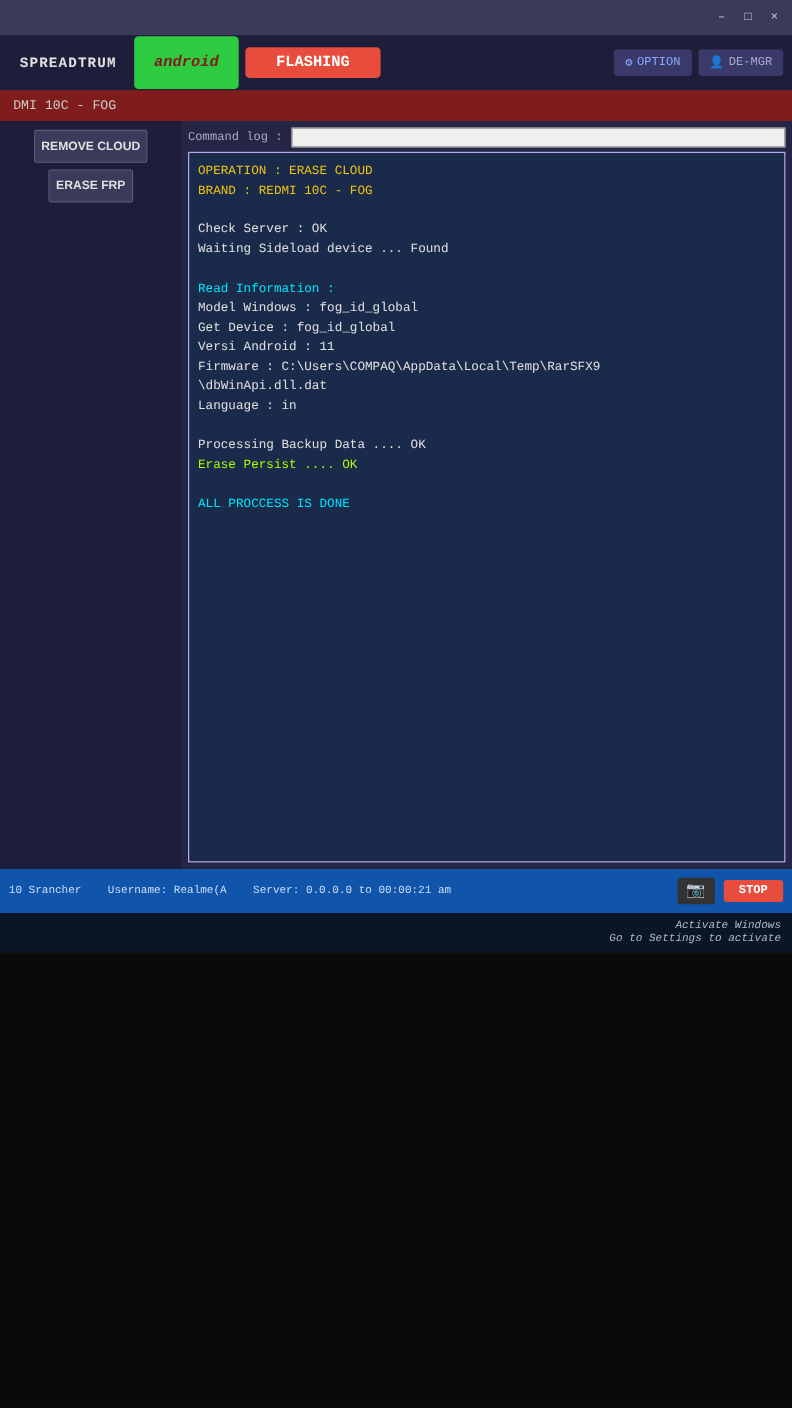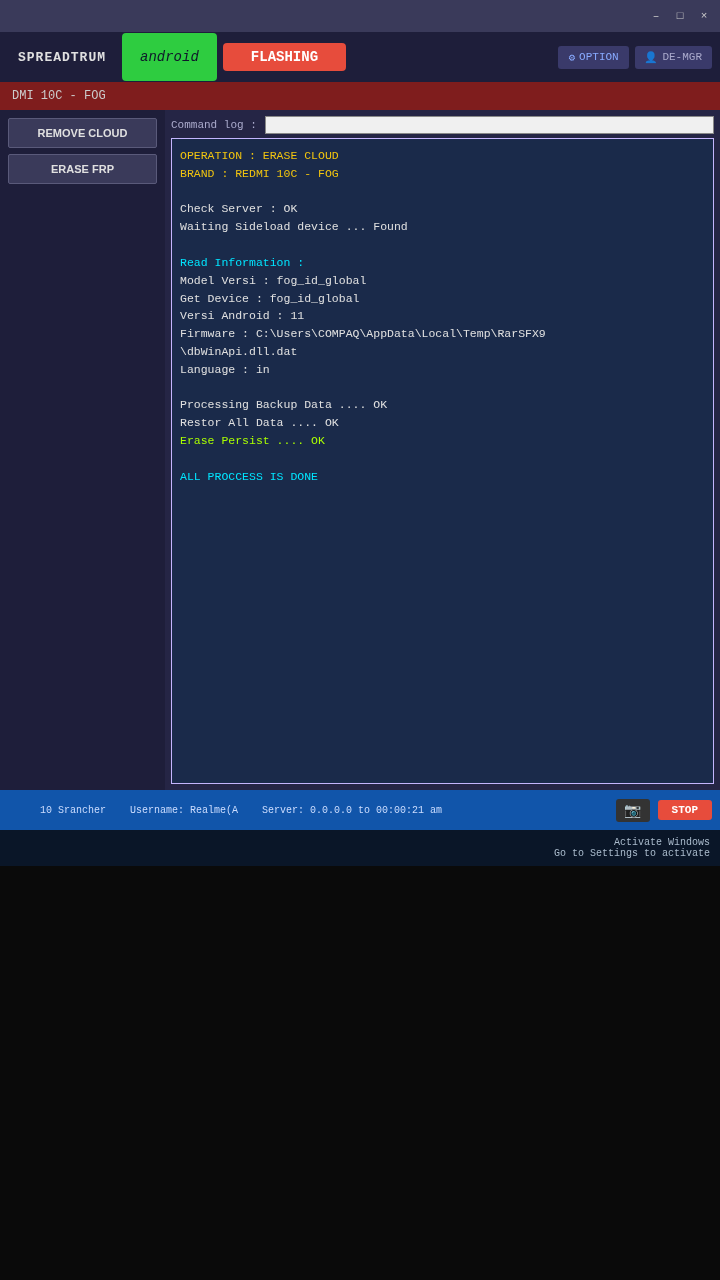--- a/index.html
+++ b/index.html
@@ -50,23 +50,23 @@
     }
     .nav-brand {
       color: #e0e0e0;
       font-size: 13px;
       font-weight: bold;
       letter-spacing: 1px;
       padding: 6px 10px;
     }
     .nav-android {
       background: #2ecc40;
-      color: #0f172a;
+      color: #7f1d1d;
       font-size: 14px;
-      font-weight: normal;
+      font-weight: bold;
       padding: 16px 18px;
       border-radius: 4px;
       font-style: italic;
     }
     .nav-flashing {
       background: #e74c3c;
       color: white;
       font-size: 14px;
       font-weight: bold;
       padding: 6px 28px;
@@ -115,20 +115,21 @@
     }
 
     
     .sidebar {
       width: 165px;
       background: #1e1e3a;
       padding: 8px;
       display: flex;
       flex-direction: column;
       gap: 6px;
+      align-items: center;
     }
     .sidebar-btn {
       background: #3a3a5a;
       border: 1px solid #5a5a7a;
       color: #e0e0e0;
       font-size: 11px;
       font-weight: bold;
       padding: 8px 6px;
       text-align: center;
       cursor: pointer;
@@ -182,21 +183,20 @@
       background: #1155aa;
       display: flex;
       align-items: center;
       padding: 0 8px;
       gap: 8px;
     }
     .bottom-info {
       color: #ccddff;
       font-size: 10px;
       flex: 1;
-      margin-left: 32px;
     }
     .bottom-stop {
       background: #e74c3c;
       color: white;
       font-size: 11px;
       font-weight: bold;
       padding: 4px 14px;
       border-radius: 3px;
       cursor: pointer;
     }
@@ -210,20 +210,21 @@
     }
 
     
     .taskbar {
       height: 36px;
       background: #0a1628;
       display: flex;
       align-items: center;
       padding: 0 10px;
       justify-content: flex-end;
+      font-style: italic;
     }
     .taskbar-activate {
       color: #aabbcc;
       font-size: 10px;
       text-align: right;
     }
 
     
     .desk-area {
       height: calc(1280px - 830px);
@@ -273,29 +274,28 @@
         <input class="log-input" type="text" style="">
       </div>
       <div class="log-console" id="log-console">
           <span class="log-line color-yellow">OPERATION : ERASE CLOUD</span>
           <span class="log-line color-yellow">BRAND : REDMI 10C - FOG</span>
           <span class="log-line color-white">&nbsp;</span>
           <span class="log-line color-white">Check Server : OK</span>
           <span class="log-line color-white">Waiting Sideload device ...  Found</span>
           <span class="log-line color-white">&nbsp;</span>
           <span class="log-line color-cyan">Read Information :</span>
-          <span class="log-line color-white">Model Versi : fog_id_global</span>
+          <span class="log-line color-white">Model Windows : fog_id_global</span>
           <span class="log-line color-white">Get Device : fog_id_global</span>
           <span class="log-line color-white">Versi Android : 11</span>
           <span class="log-line color-white">Firmware : C:\Users\COMPAQ\AppData\Local\Temp\RarSFX9</span>
           <span class="log-line color-white">\dbWinApi.dll.dat</span>
           <span class="log-line color-white">Language : in</span>
           <span class="log-line color-white">&nbsp;</span>
           <span class="log-line color-white">Processing Backup Data ....  OK</span>
-          <span class="log-line color-white">Restor All Data ....  OK</span>
           <span class="log-line color-lime">Erase Persist ....  OK</span>
           <span class="log-line color-white">&nbsp;</span>
           <span class="log-line color-cyan">ALL PROCCESS IS DONE</span>
         </div>
     </div>
 
   </div>
 
   <div class="bottom-bar">
     <span class="bottom-info">

